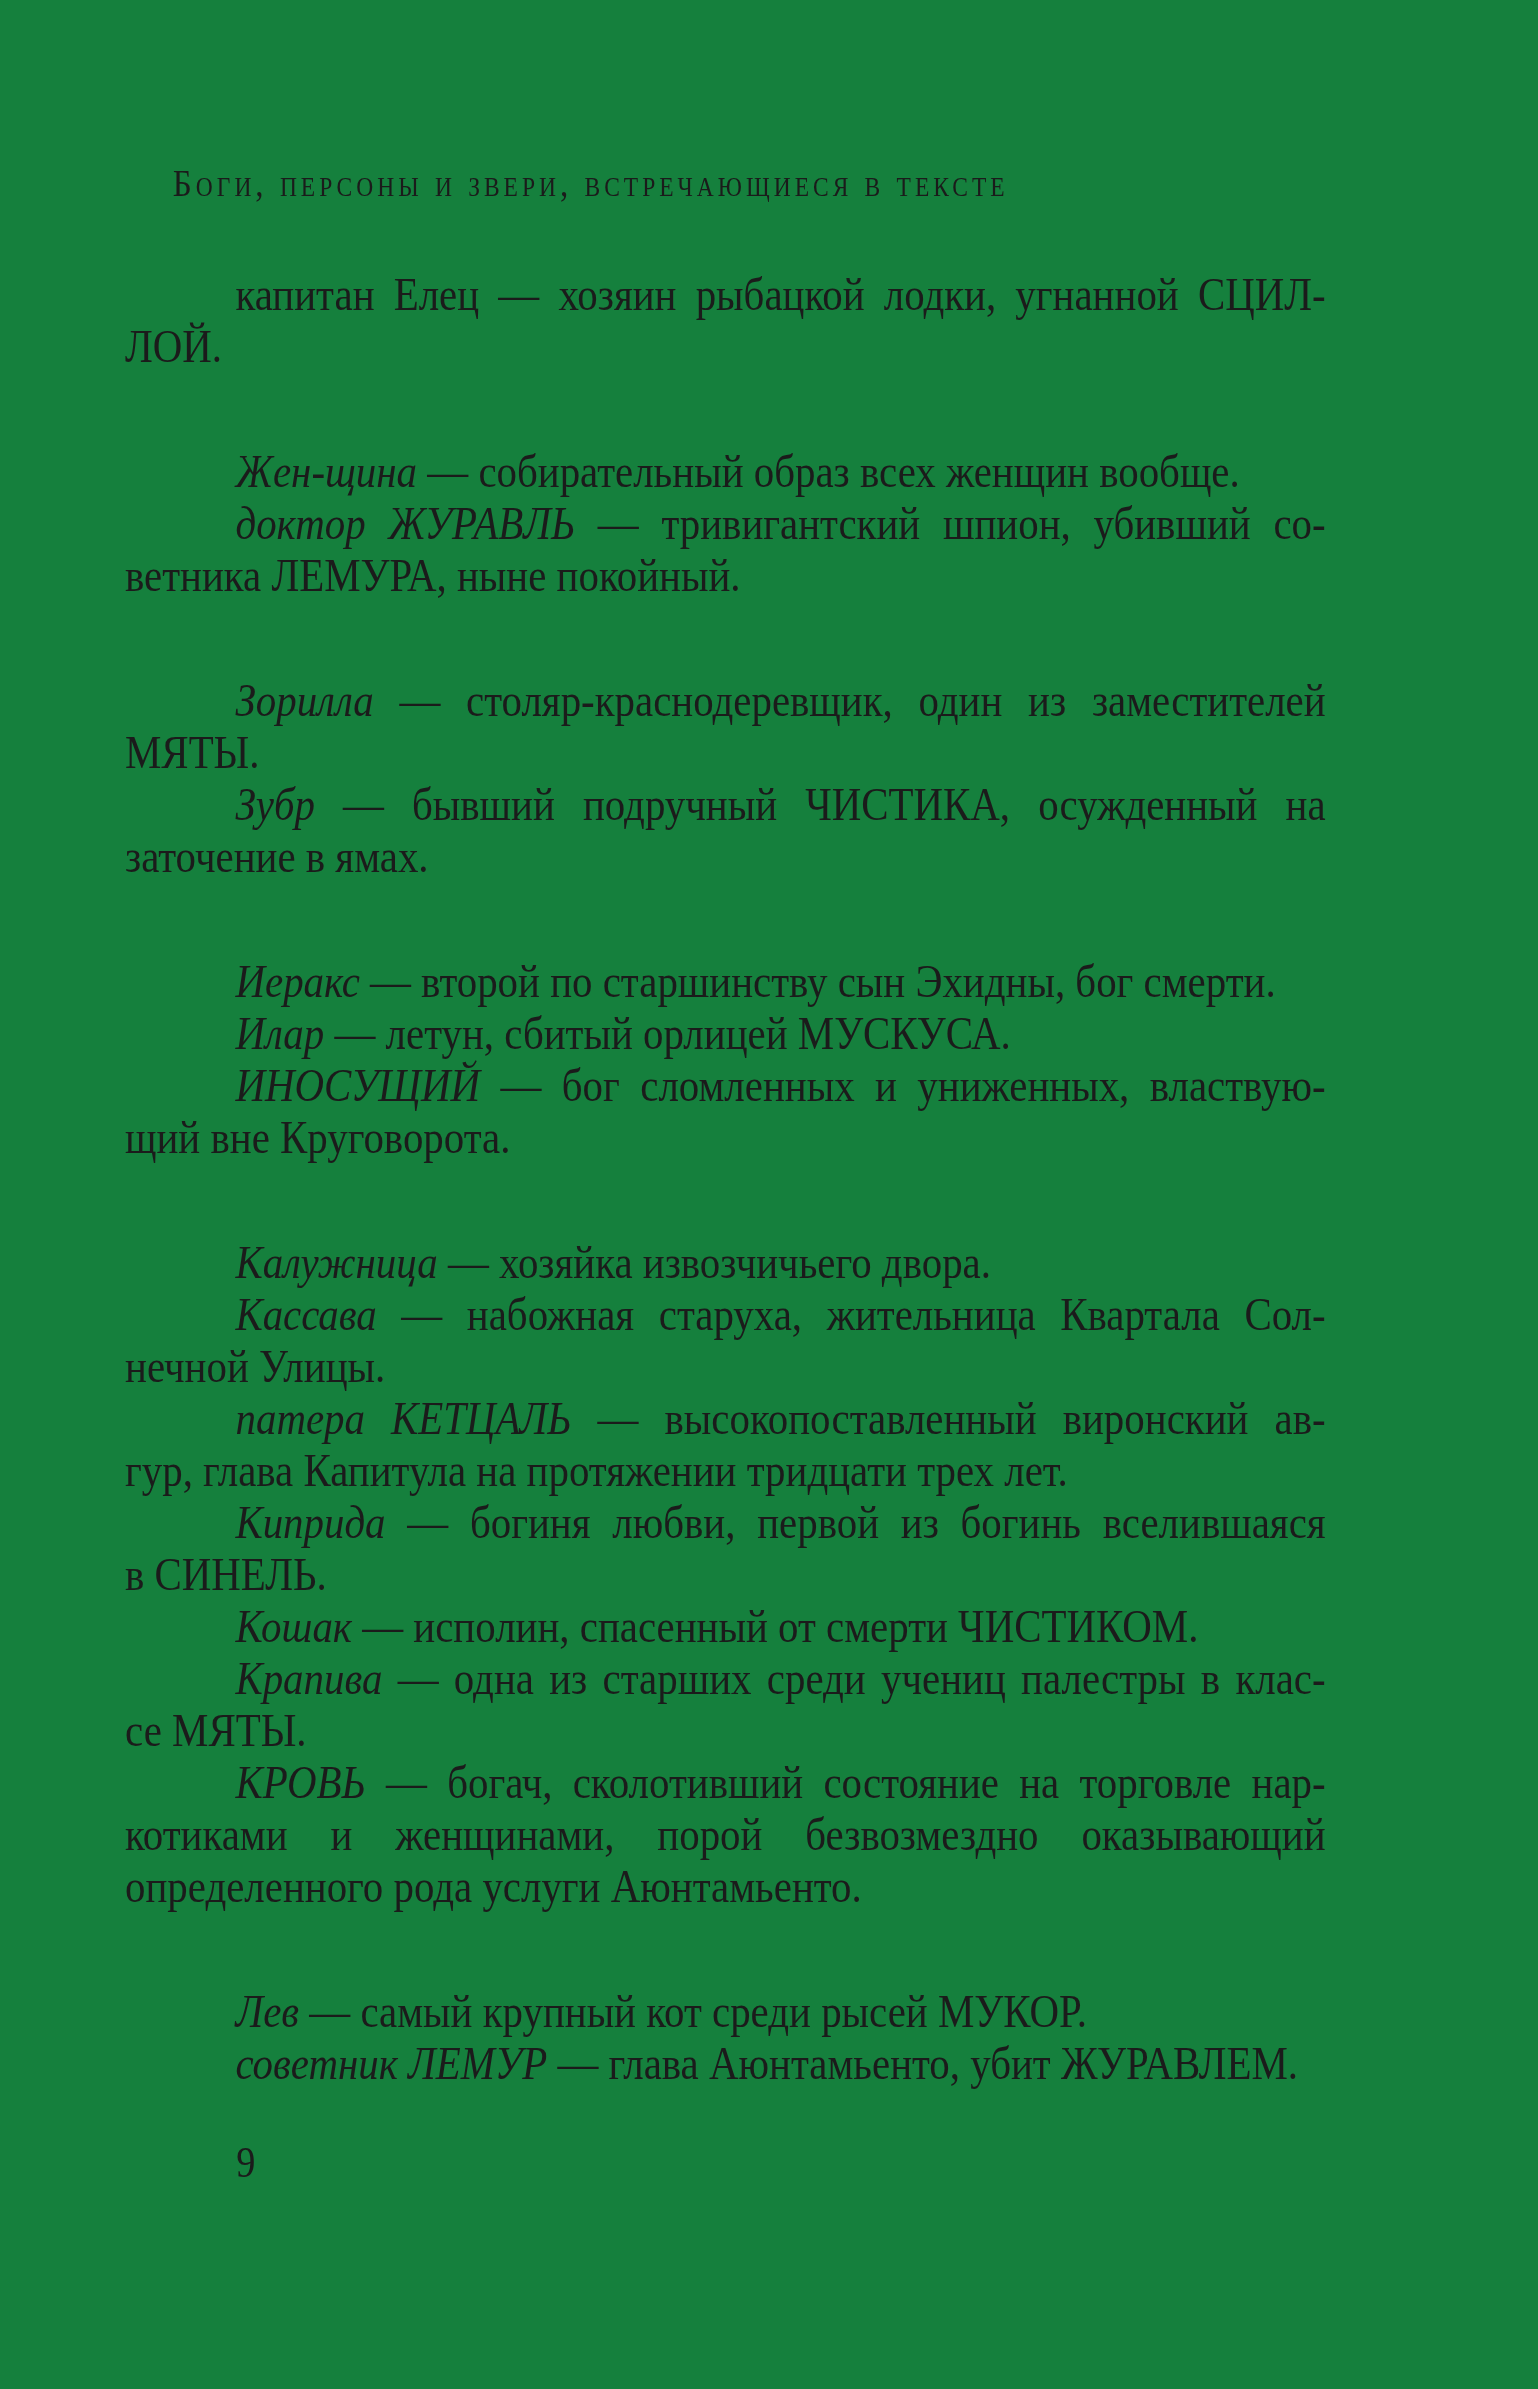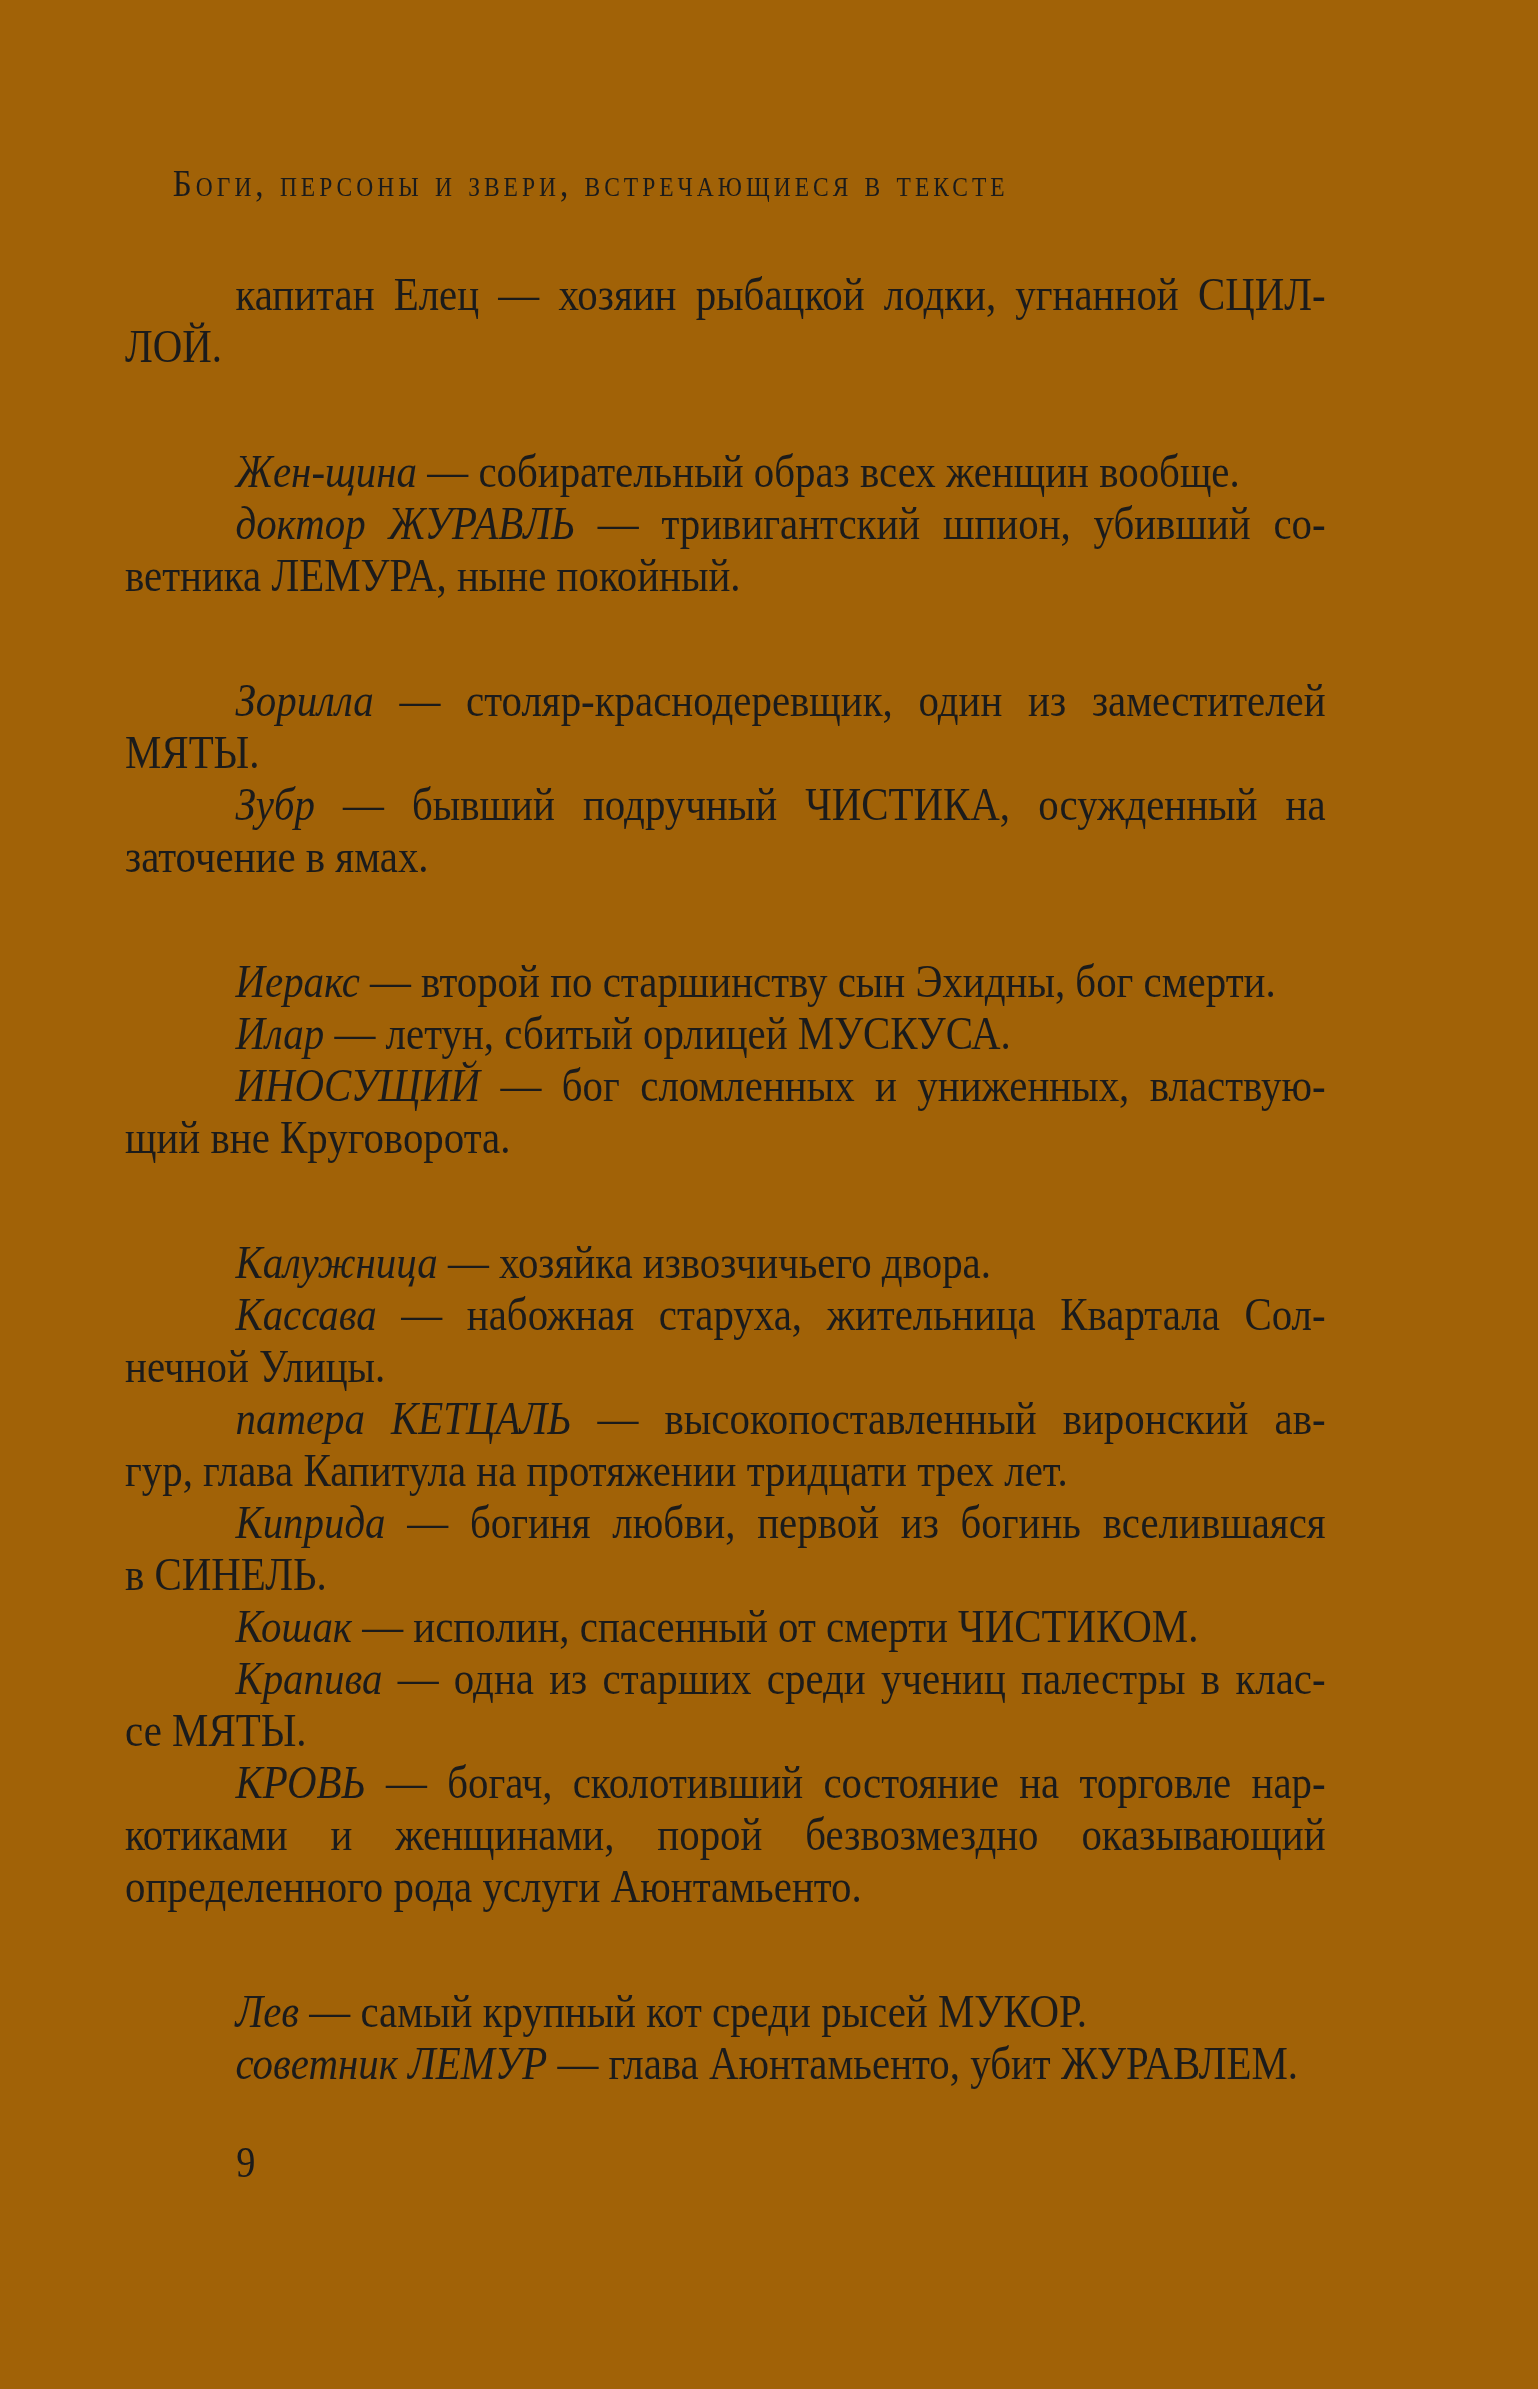--- a/index.html
+++ b/index.html
@@ -5,21 +5,21 @@
   html, body {
     margin: 0;
     padding: 0;
     background: #e8e8e8;
   }
   .page {
     position: relative;
     width: 1539px;
     height: 2389px;
     margin: 0 auto;
-    background: #a16207;
+    background: #15803d;
     overflow: hidden;
     font-family: "Liberation Serif", "DejaVu Serif", serif;
     color: #1b1b1b;
   }
   
   .column {
     position: absolute;
     left: 125px;
     top: 0;
     width: 1380px;

